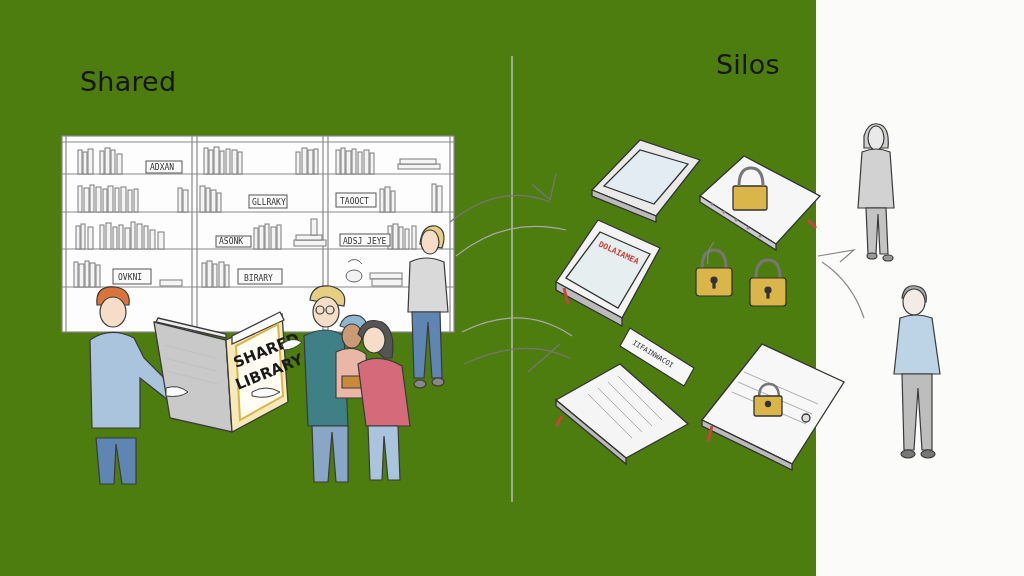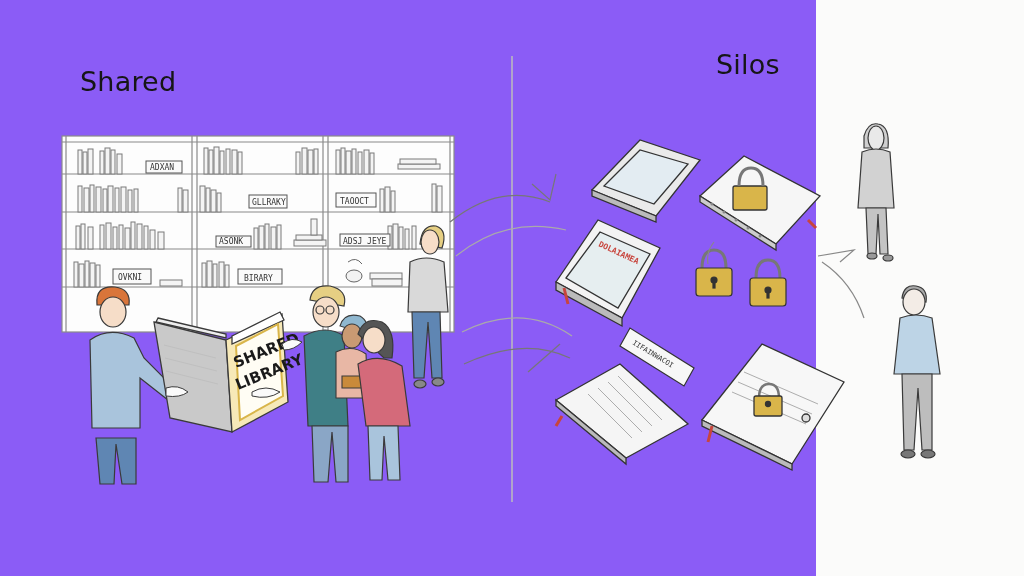--- a/index.html
+++ b/index.html
@@ -1,17 +1,17 @@
 <!DOCTYPE html>
 <html><head>
 <meta charset="utf-8">
 <style>
   html, body { margin:0; padding:0; }
   body { width:1024px; height:576px; overflow:hidden; background:#fbfbfa; font-family:"DejaVu Sans", sans-serif; }
-  .stage { position:relative; width:816px; height:576px; background:#8b5cf6; }
+  .stage { position:relative; width:816px; height:576px; background:#4d7c0f; }
   .heading { position:absolute; font-family:"DejaVu Sans", sans-serif; font-size:27px; color:#161616; letter-spacing:0.2px; }
   .heading.left { left:80px; top:66px; }
   .heading.right { left:716px; top:49px; }
   svg { position:absolute; left:0; top:0; }
   .lbl { font-family:"DejaVu Sans Mono", monospace; font-size:8px; fill:#333; }
   .booktitle { font-family:"DejaVu Sans", sans-serif; font-size:15px; fill:#1a1a1a; font-weight:bold; }
 </style>
 </head>
 <body>
 

